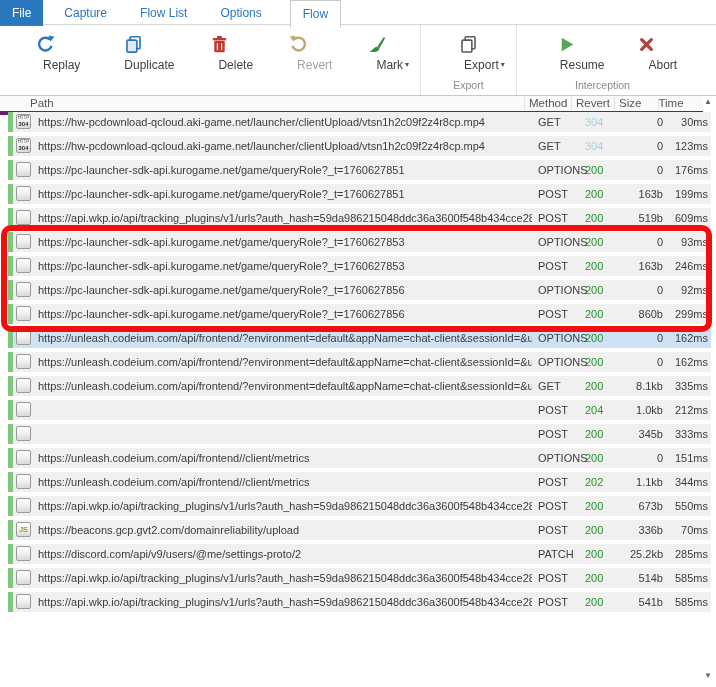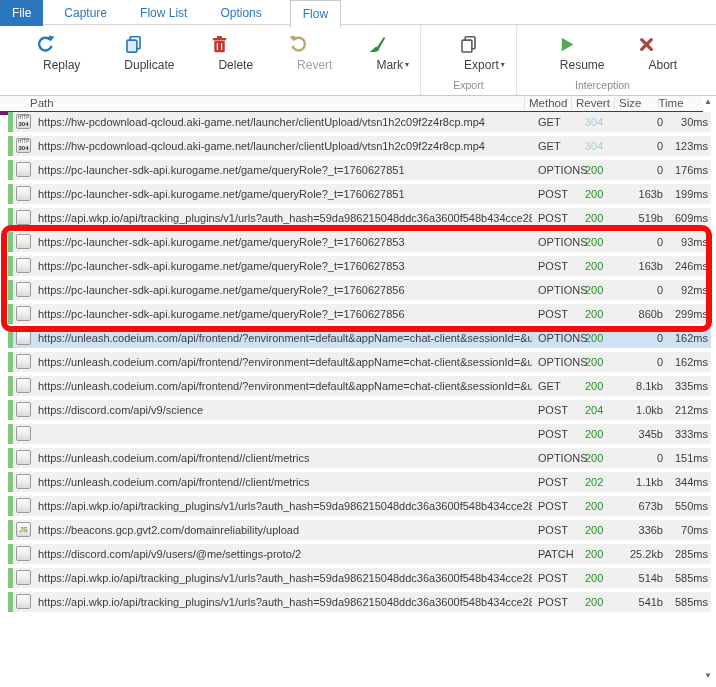--- a/index.html
+++ b/index.html
@@ -340,21 +340,20 @@
     <span class="row-icon"></span>
     <span class="cell c-path">https://unleash.codeium.com/api/frontend/?environment=default&amp;appName=chat-client&amp;sessionId=&amp;us...</span>
     <span class="cell c-method">GET</span>
     <span class="cell c-status st-ok">200</span>
     <span class="cell c-size">8.1kb</span>
     <span class="cell c-time">335ms</span>
   </div>
     <div class="row">
     <span class="green-strip"></span>
     <span class="row-icon"></span>
-    <span class="cell c-path">https://discord.com/api/v9/science</span>
     <span class="cell c-method">POST</span>
     <span class="cell c-status st-ok">204</span>
     <span class="cell c-size">1.0kb</span>
     <span class="cell c-time">212ms</span>
   </div>
     <div class="row">
     <span class="green-strip"></span>
     <span class="row-icon"></span>
     <span class="cell c-method">POST</span>
     <span class="cell c-status st-ok">200</span>

